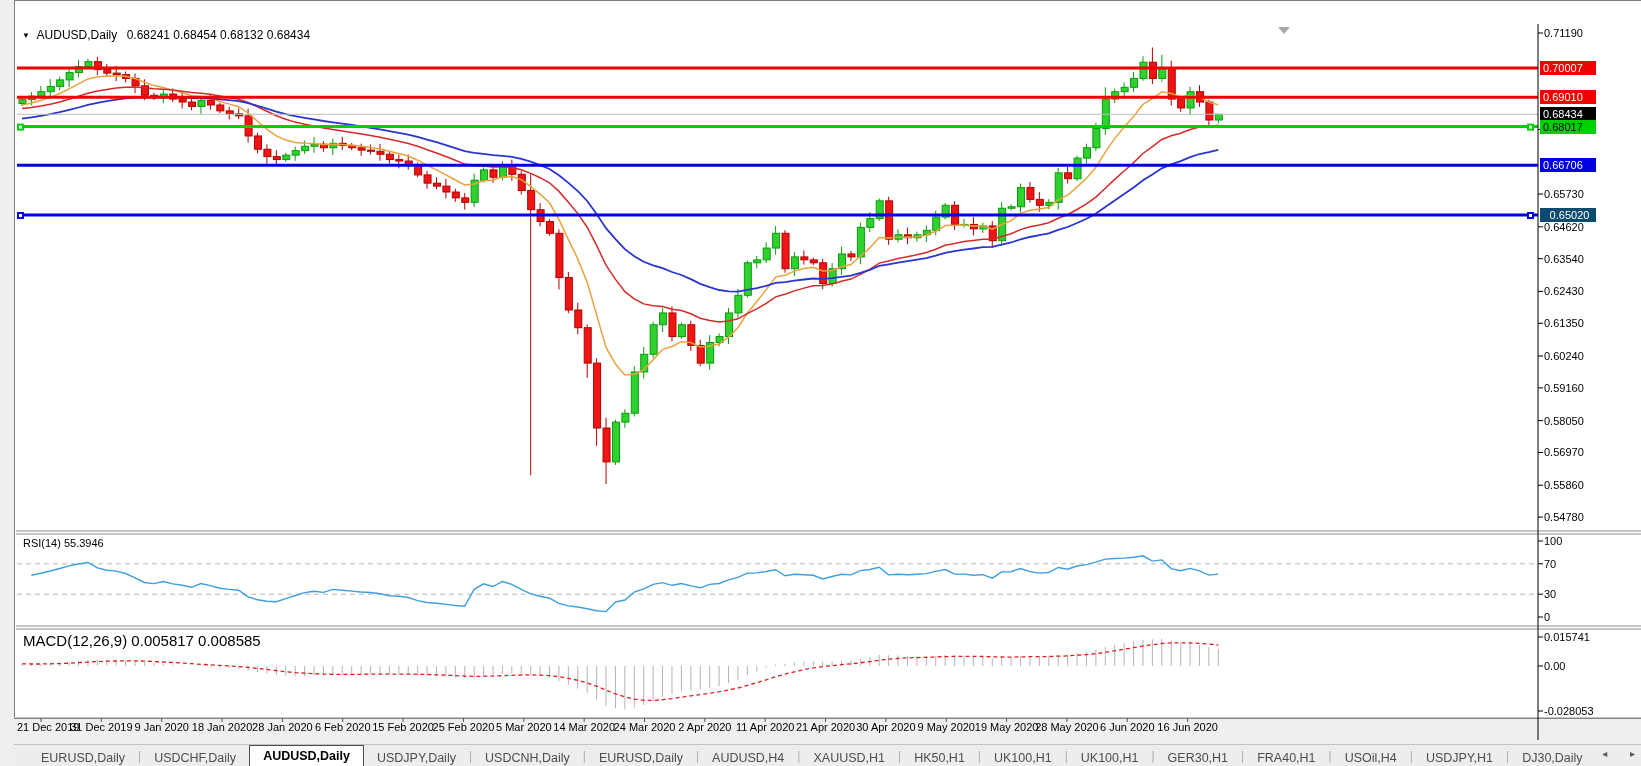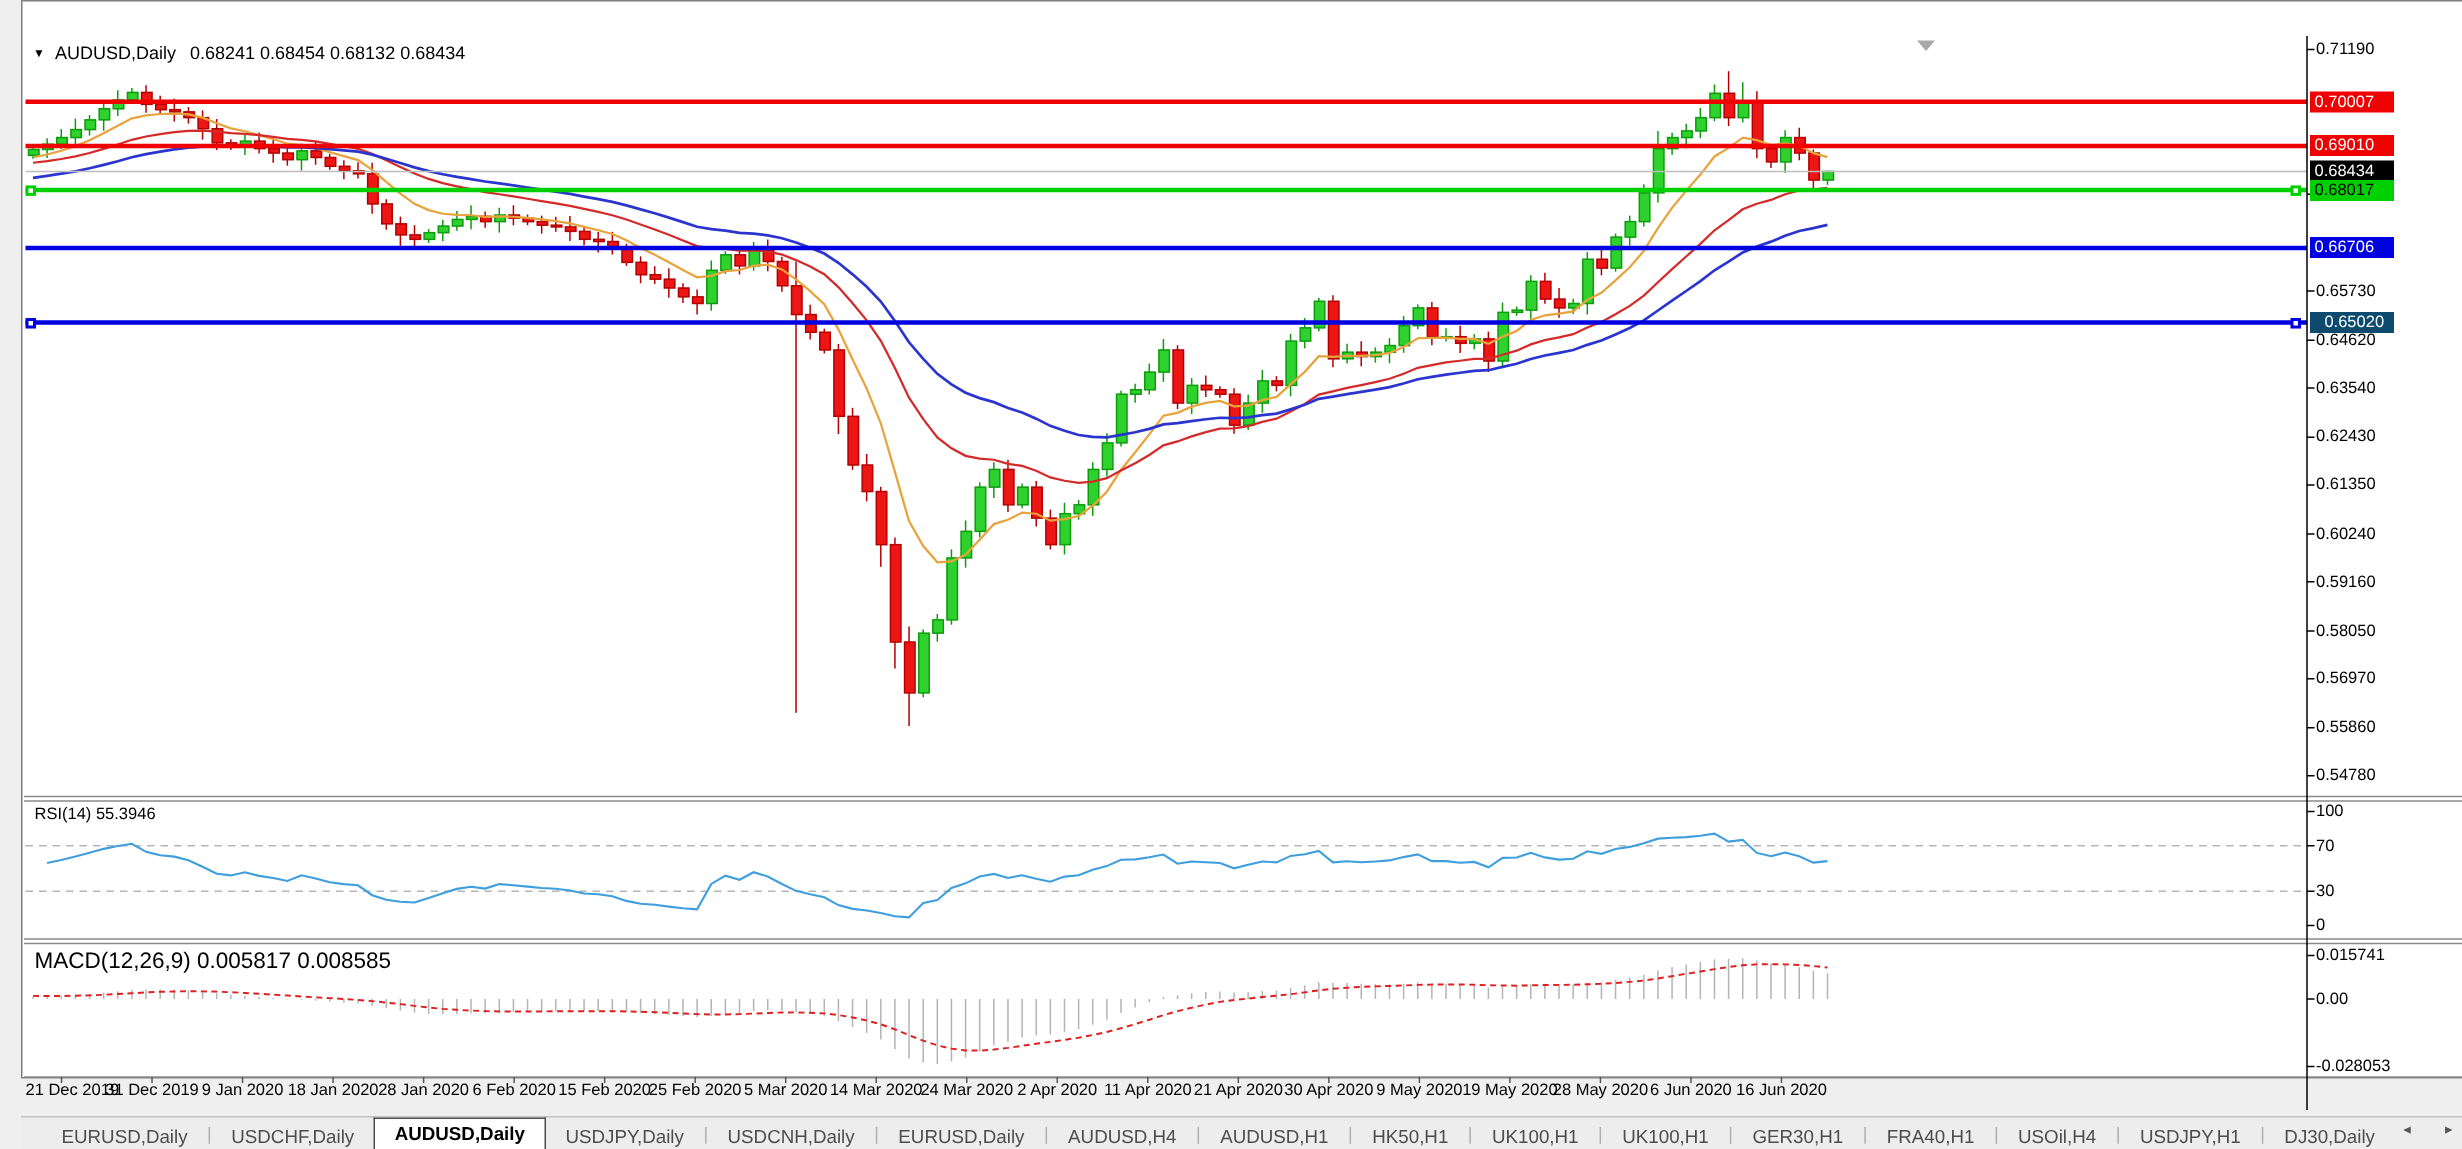--- a/index.html
+++ b/index.html
@@ -602,21 +602,21 @@
         <span class="tab">USDCHF,Daily</span>
         <span class="tab active">AUDUSD,Daily</span>
         <span class="tab">USDJPY,Daily</span>
         <span class="tabdiv">|</span>
         <span class="tab">USDCNH,Daily</span>
         <span class="tabdiv">|</span>
         <span class="tab">EURUSD,Daily</span>
         <span class="tabdiv">|</span>
         <span class="tab">AUDUSD,H4</span>
         <span class="tabdiv">|</span>
-        <span class="tab">AUDUSD,H1</span>
+        <span class="tab">XAUUSD,H1</span>
         <span class="tabdiv">|</span>
         <span class="tab">HK50,H1</span>
         <span class="tabdiv">|</span>
         <span class="tab">UK100,H1</span>
         <span class="tabdiv">|</span>
         <span class="tab">UK100,H1</span>
         <span class="tabdiv">|</span>
         <span class="tab">GER30,H1</span>
         <span class="tabdiv">|</span>
         <span class="tab">FRA40,H1</span>

